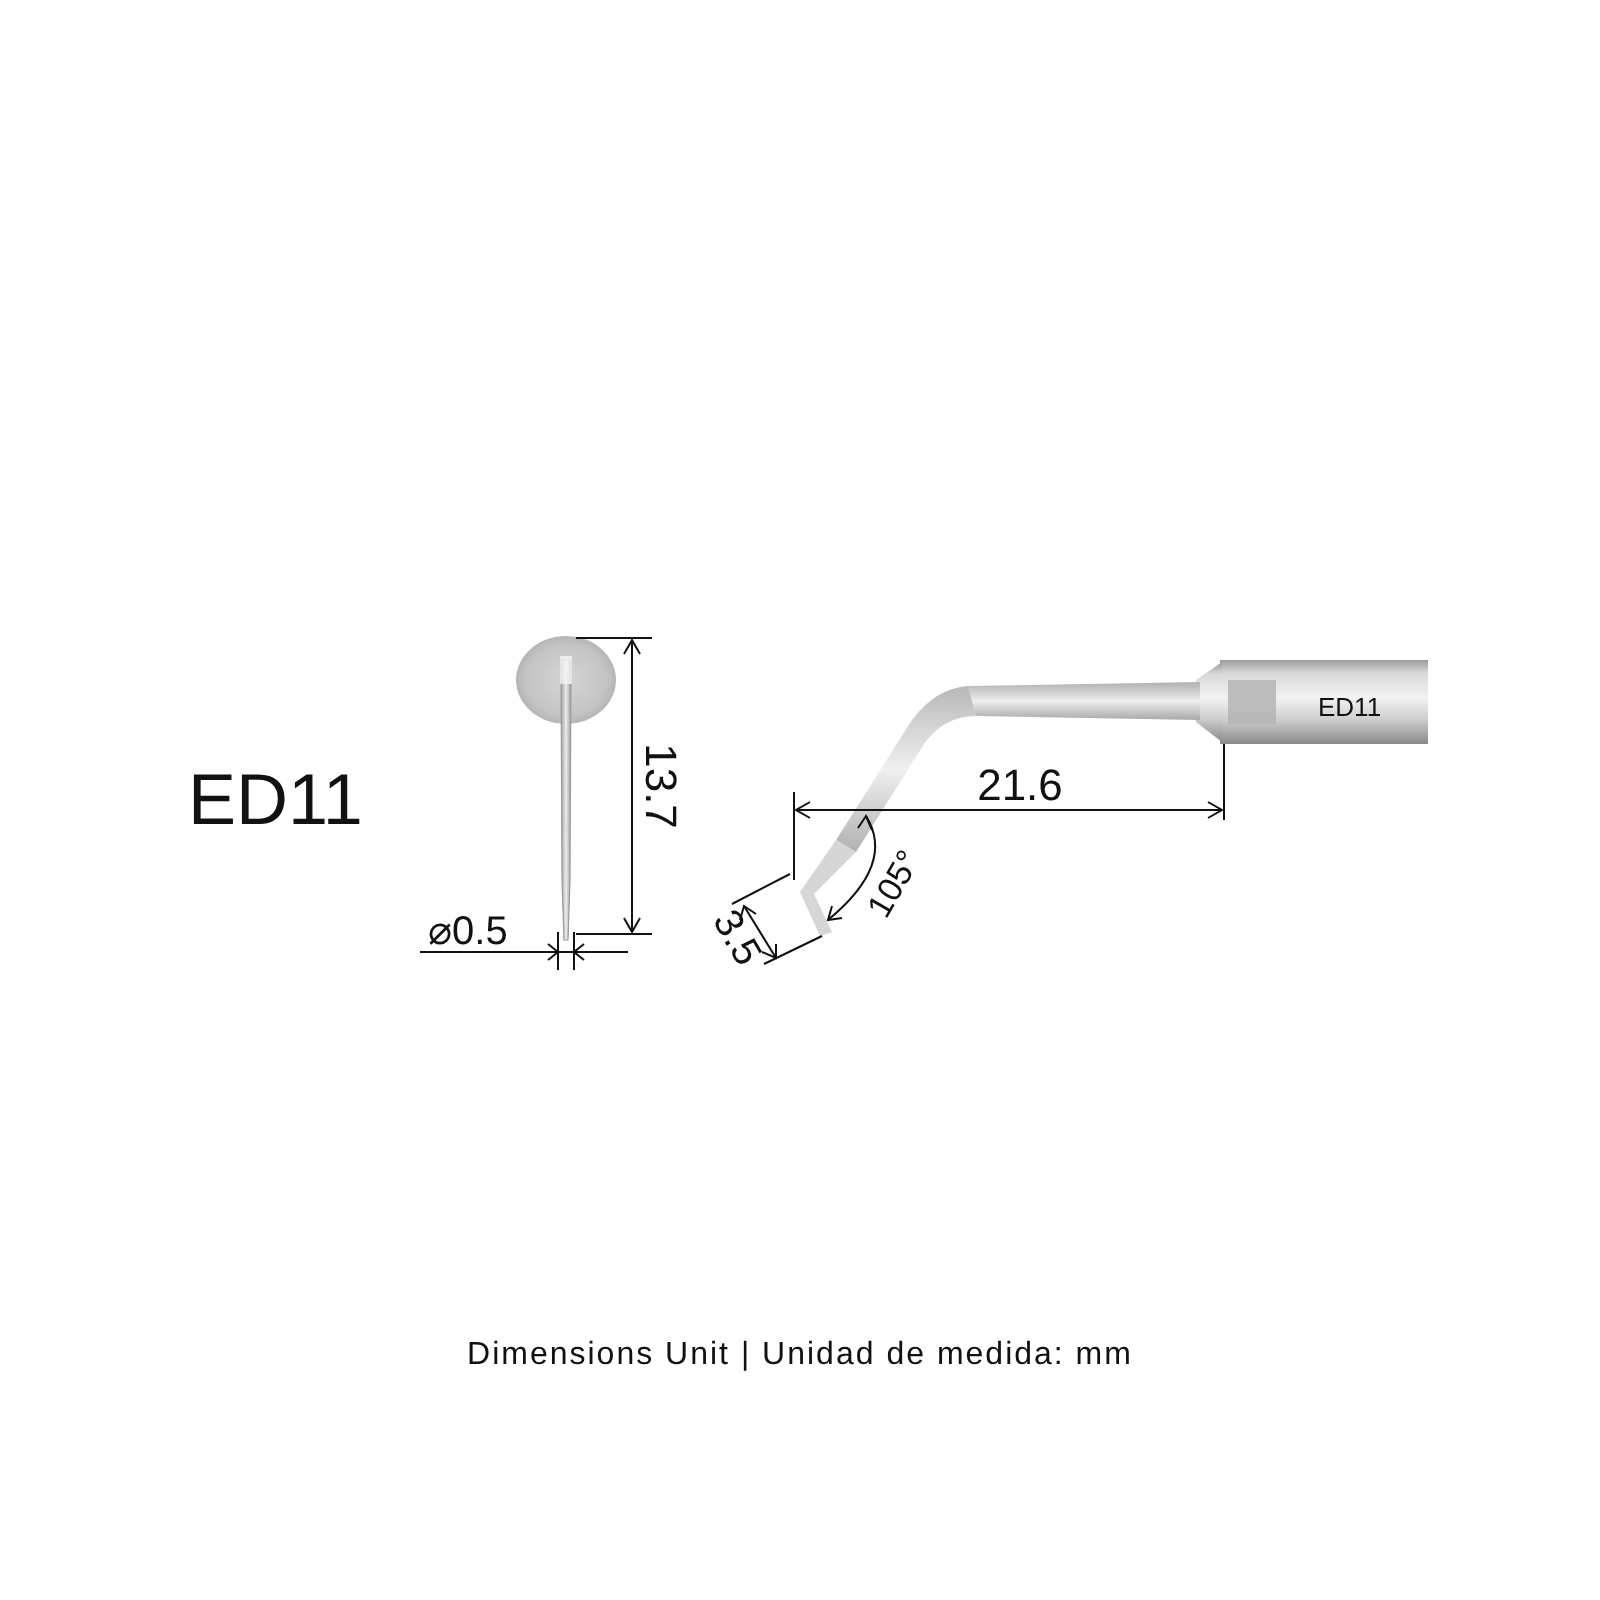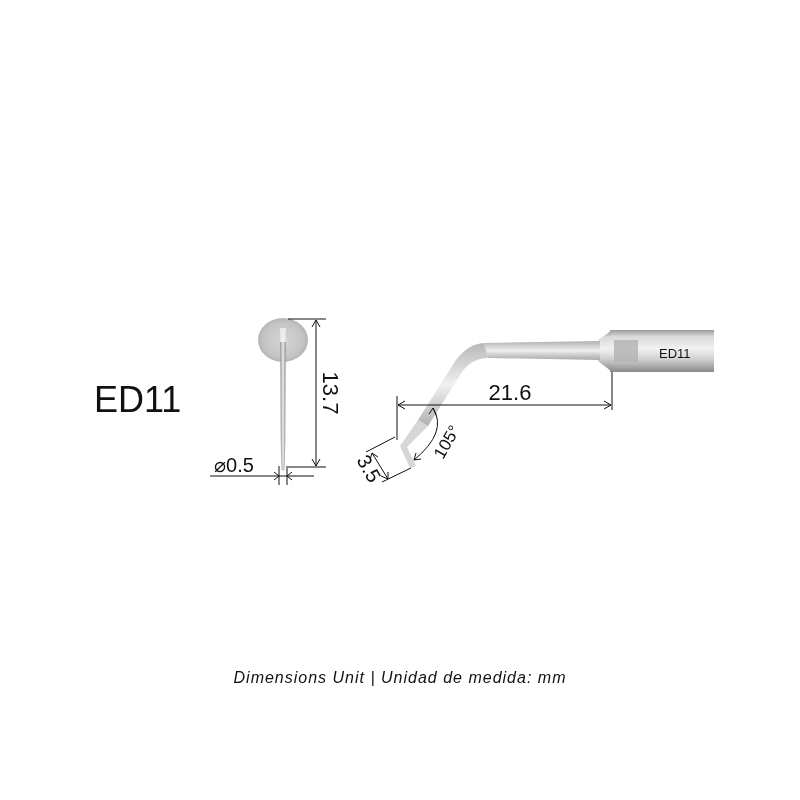--- a/index.html
+++ b/index.html
@@ -1,21 +1,21 @@
 <!DOCTYPE html>
 <html><head>
   <meta charset="utf-8">
   <style>
     html, body { margin: 0; padding: 0; background: #ffffff; }
     body { width: 800px; height: 800px; position: relative; overflow: hidden;
            font-family: "Liberation Sans", sans-serif; color: #111; }
     .model-label { position: absolute; left: 94px; top: 382px; font-size: 36px;
                    line-height: 1; color: #111; letter-spacing: 0px; }
     .footer-note { position: absolute; left: 0; width: 800px; top: 669px; text-align: center;
-                   font-size: 16px; letter-spacing: 1px; color: #111; font-style: italic; }
+                   font-size: 16px; letter-spacing: 1px; color: #111; }
     svg.diagram { position: absolute; left: 0; top: 0; }
     .dim-text { font-family: "Liberation Sans", sans-serif; fill: #111; }
   </style>
 </head>
 <body>
 
 <div class="model-label">ED11</div>
 
 <svg class="diagram" width="800" height="800" viewBox="0 0 800 800">
   <defs>

